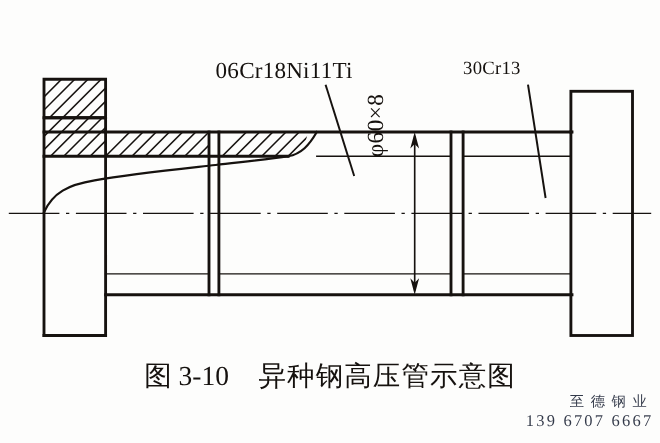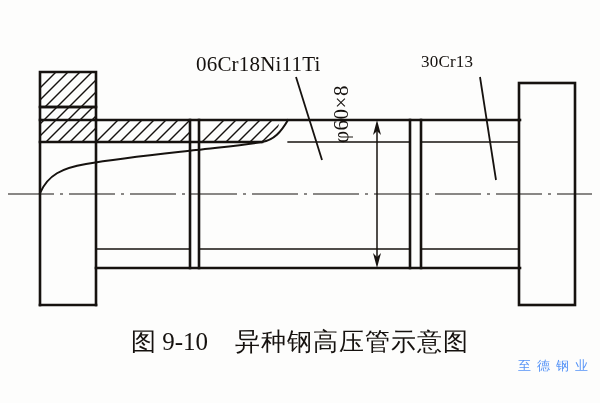--- a/index.html
+++ b/index.html
@@ -84,21 +84,21 @@
   }
   #caption .cap-num {
     font-family: "Liberation Serif", serif;
     letter-spacing: 0px;
   }
   #watermark {
     position: absolute;
     right: 6px;
     top: 358px;
     text-align: right;
-    color: #3b82f6;
+    color: #0f172a;
     font-family: "DejaVu Serif", serif;
     line-height: 1.25;
     opacity: 0.85;
   }
   #watermark .wm-name {
     display: block;
     font-size: 13px;
     letter-spacing: 6px;
   }
   #watermark .wm-phone {
@@ -237,20 +237,21 @@
     <line class="ln-leader" x1="480" y1="77" x2="496" y2="180"></line>
   </svg>
 
   <div class="label-text" id="label-left-material">06Cr18Ni11Ti</div>
 
   <div class="label-text" id="label-right-material">30Cr13</div>
 
   <div class="label-text" id="dim-label">φ60×8</div>
 
   <div id="caption">
-    <span class="cap-num">图 9-10</span><span>&nbsp;&nbsp;&nbsp;</span><span>异种钢高压管示意图</span>
+    <span class="cap-num">图 3-10</span><span>&nbsp;&nbsp;&nbsp;</span><span>异种钢高压管示意图</span>
   </div>
 
   <div id="watermark">
     <span class="wm-name">至德钢业</span>
+    <span class="wm-phone">139 6707 6667</span>
   </div>
 
 </div>
 
 </body></html>

